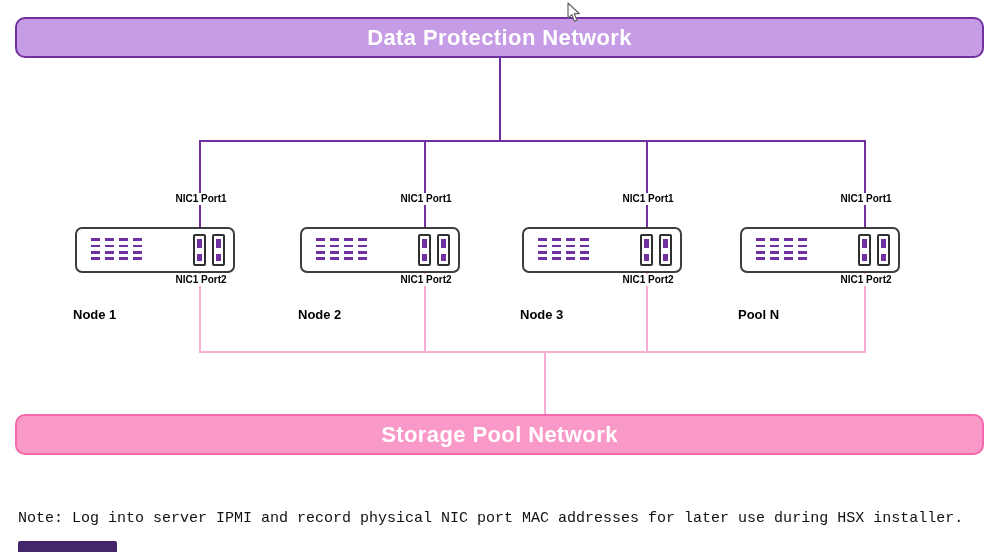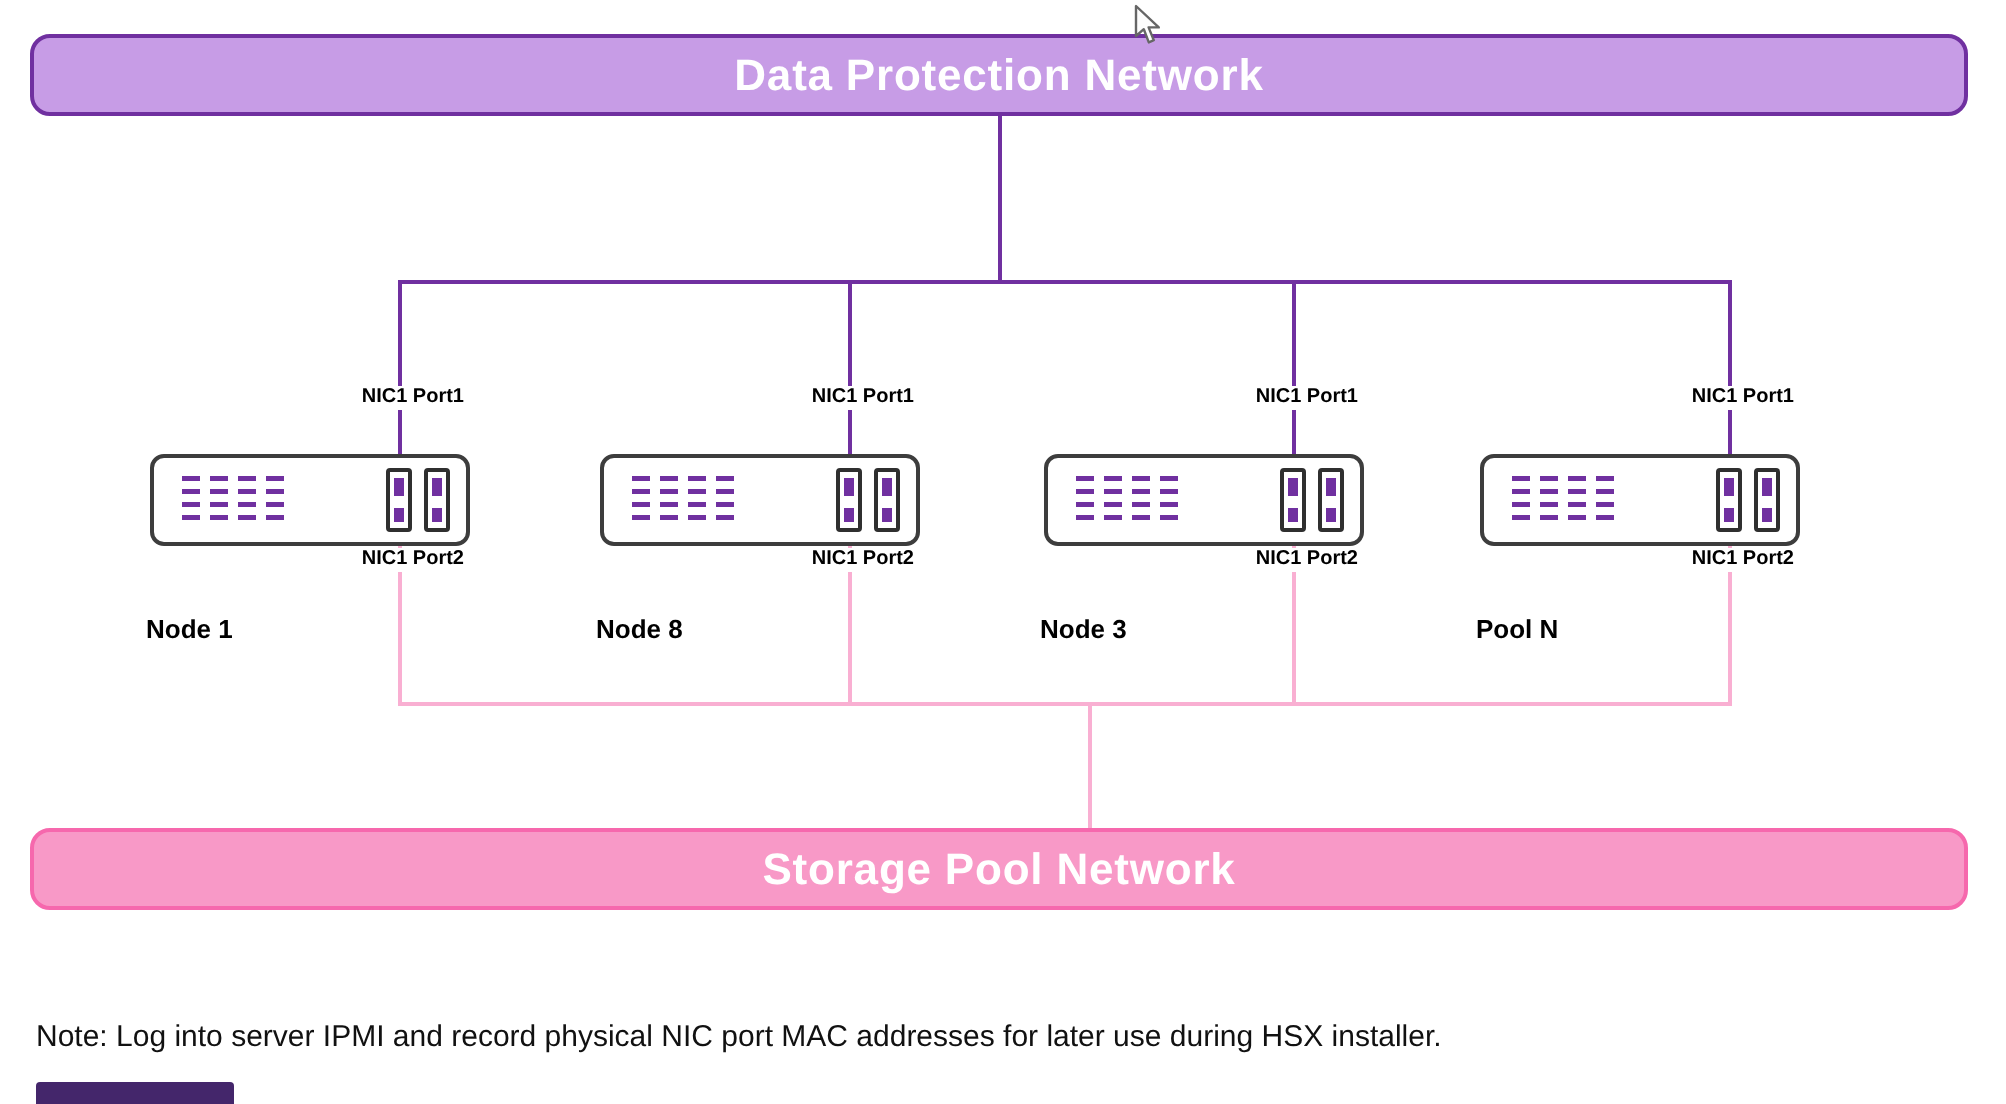--- a/index.html
+++ b/index.html
@@ -12,42 +12,42 @@
   .banner.top    { top:17px;  background:var(--top-fill,#C79CE6);    border:2px solid var(--top-border,#7030A0); }
   .banner.bottom { top:414px; background:var(--bottom-fill,#F899C7); border:2px solid var(--bottom-border,#F668AD); }
 
   .line  { position:absolute; }
   .pline { background:var(--purple-line,#7030A0); }
   .kline { background:var(--pink-line,#F9AFD2); }
 
   .node-group { position:absolute; top:193px; width:160px; height:114px; }
   .g1 { left:75px; } .g2 { left:300px; } .g3 { left:522px; } .g4 { left:740px; }
 
-  .port1-label, .port2-label { position:absolute; left:95px; width:62px; text-align:right;
+  .port1-label, .port2-label { position:absolute; left:95px; width:62px; text-align:center;
             font-size:10px; font-weight:bold; color:#000; background:#fff; line-height:12px; }
   .port1-label { top:0; }
   .port2-label { top:81px; }
 
   .node-box { position:absolute; top:34px; left:0; width:160px; height:46px; background:#fff;
             border:2.5px solid var(--node-border,#3D3D3D); border-radius:7px;
             display:flex; align-items:center; }
   .vents { margin-left:14px; width:55px; height:24px;
             background-image:
               repeating-linear-gradient(to bottom, transparent 0 2.5px, #fff 2.5px 6.5px),
               repeating-linear-gradient(to right, var(--vent-color,#7030A0) 0 9px, #fff 9px 14px); }
   .ports { position:absolute; right:8px; top:5px; display:flex; gap:6px; }
   .port  { width:13px; height:32px; border:2px solid #2F2F2F; border-radius:2px; background:#fff;
             display:flex; flex-direction:column; align-items:center; justify-content:space-between;
             padding:3px 0; }
   .pin   { width:5px; background:var(--vent-color,#7030A0); display:block; }
   .pin.a { height:9px; } .pin.b { height:7px; }
 
   .node-name { position:absolute; top:87px; left:-2px; font-size:13px; font-weight:bold; color:#000;margin-top:27px; }
 
-  .note { position:absolute; left:18px; top:510px; font-size:15px; color:#111; }
+  .note { position:absolute; left:18px; top:510px; font-size:15px; color:#111;font-family:Liberation Mono, monospace; }
 
   .chip { position:absolute; left:18px; top:541px; width:99px; height:11px;
           background:var(--chip-color,#44266B); border-radius:2px 2px 0 0; }
 
   .cursor { position:absolute; left:566px; top:2px; }
 </style>
 </head>
 <body>
 
 <div class="stage">
@@ -97,21 +97,21 @@
         <div class="port">
             <span class="pin a"></span>
             <span class="pin b"></span>
           </div>
         <div class="port">
             <span class="pin a"></span>
             <span class="pin b"></span>
           </div>
       </div>
     </div>
-    <div class="node-name">Node 8</div>
+    <div class="node-name">Node 2</div>
     <div class="port2-label">NIC1 Port2</div>
   </div>
 
   <div class="node-group g3">
     <div class="port1-label">NIC1 Port1</div>
     <div class="node-box">
       <div class="vents"></div>
       <div class="ports">
         <div class="port">
             <span class="pin a"></span>

